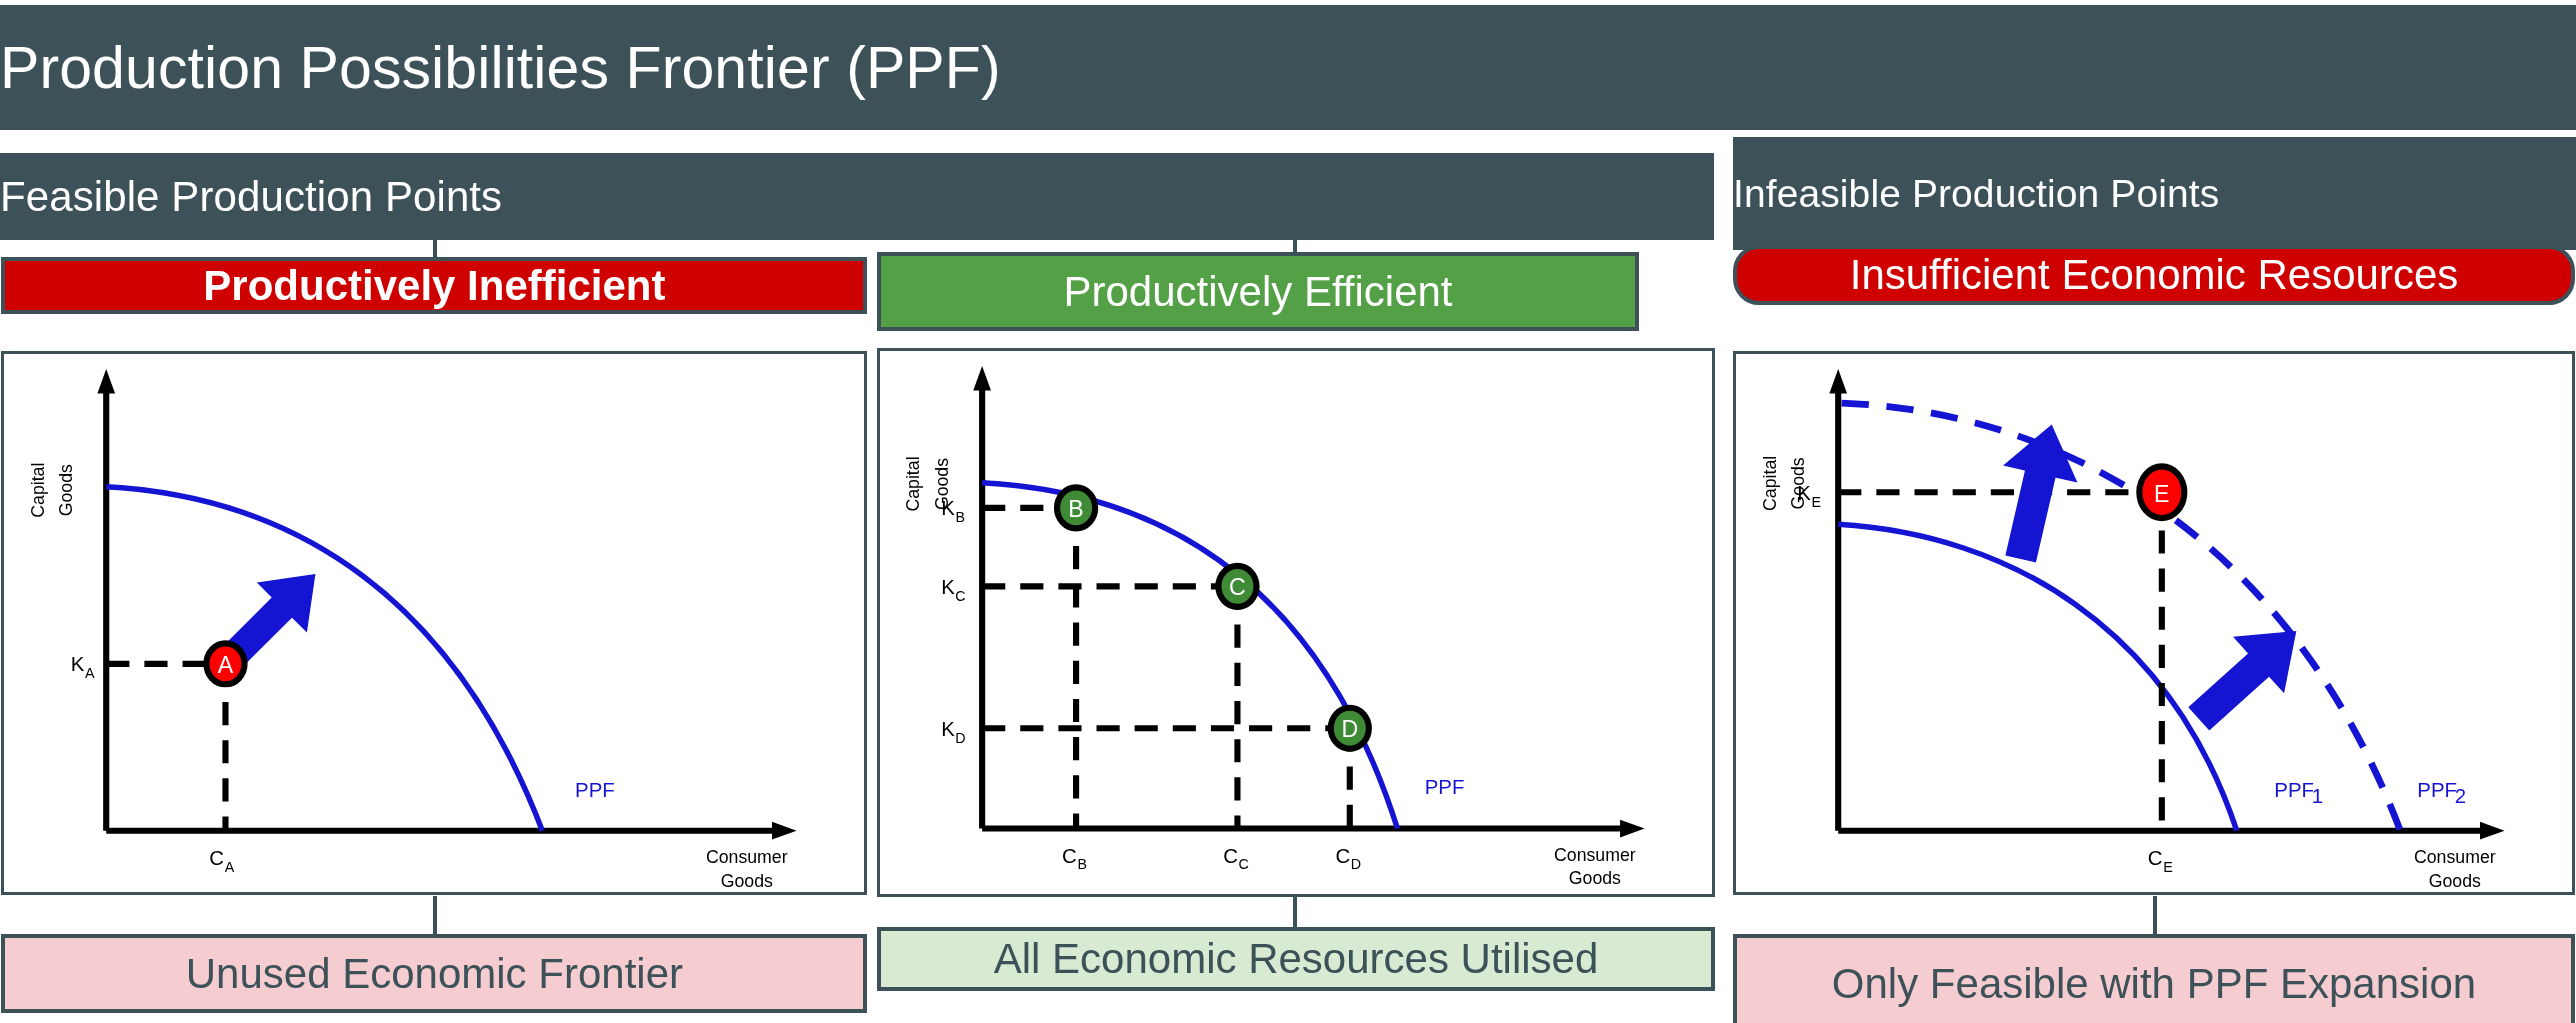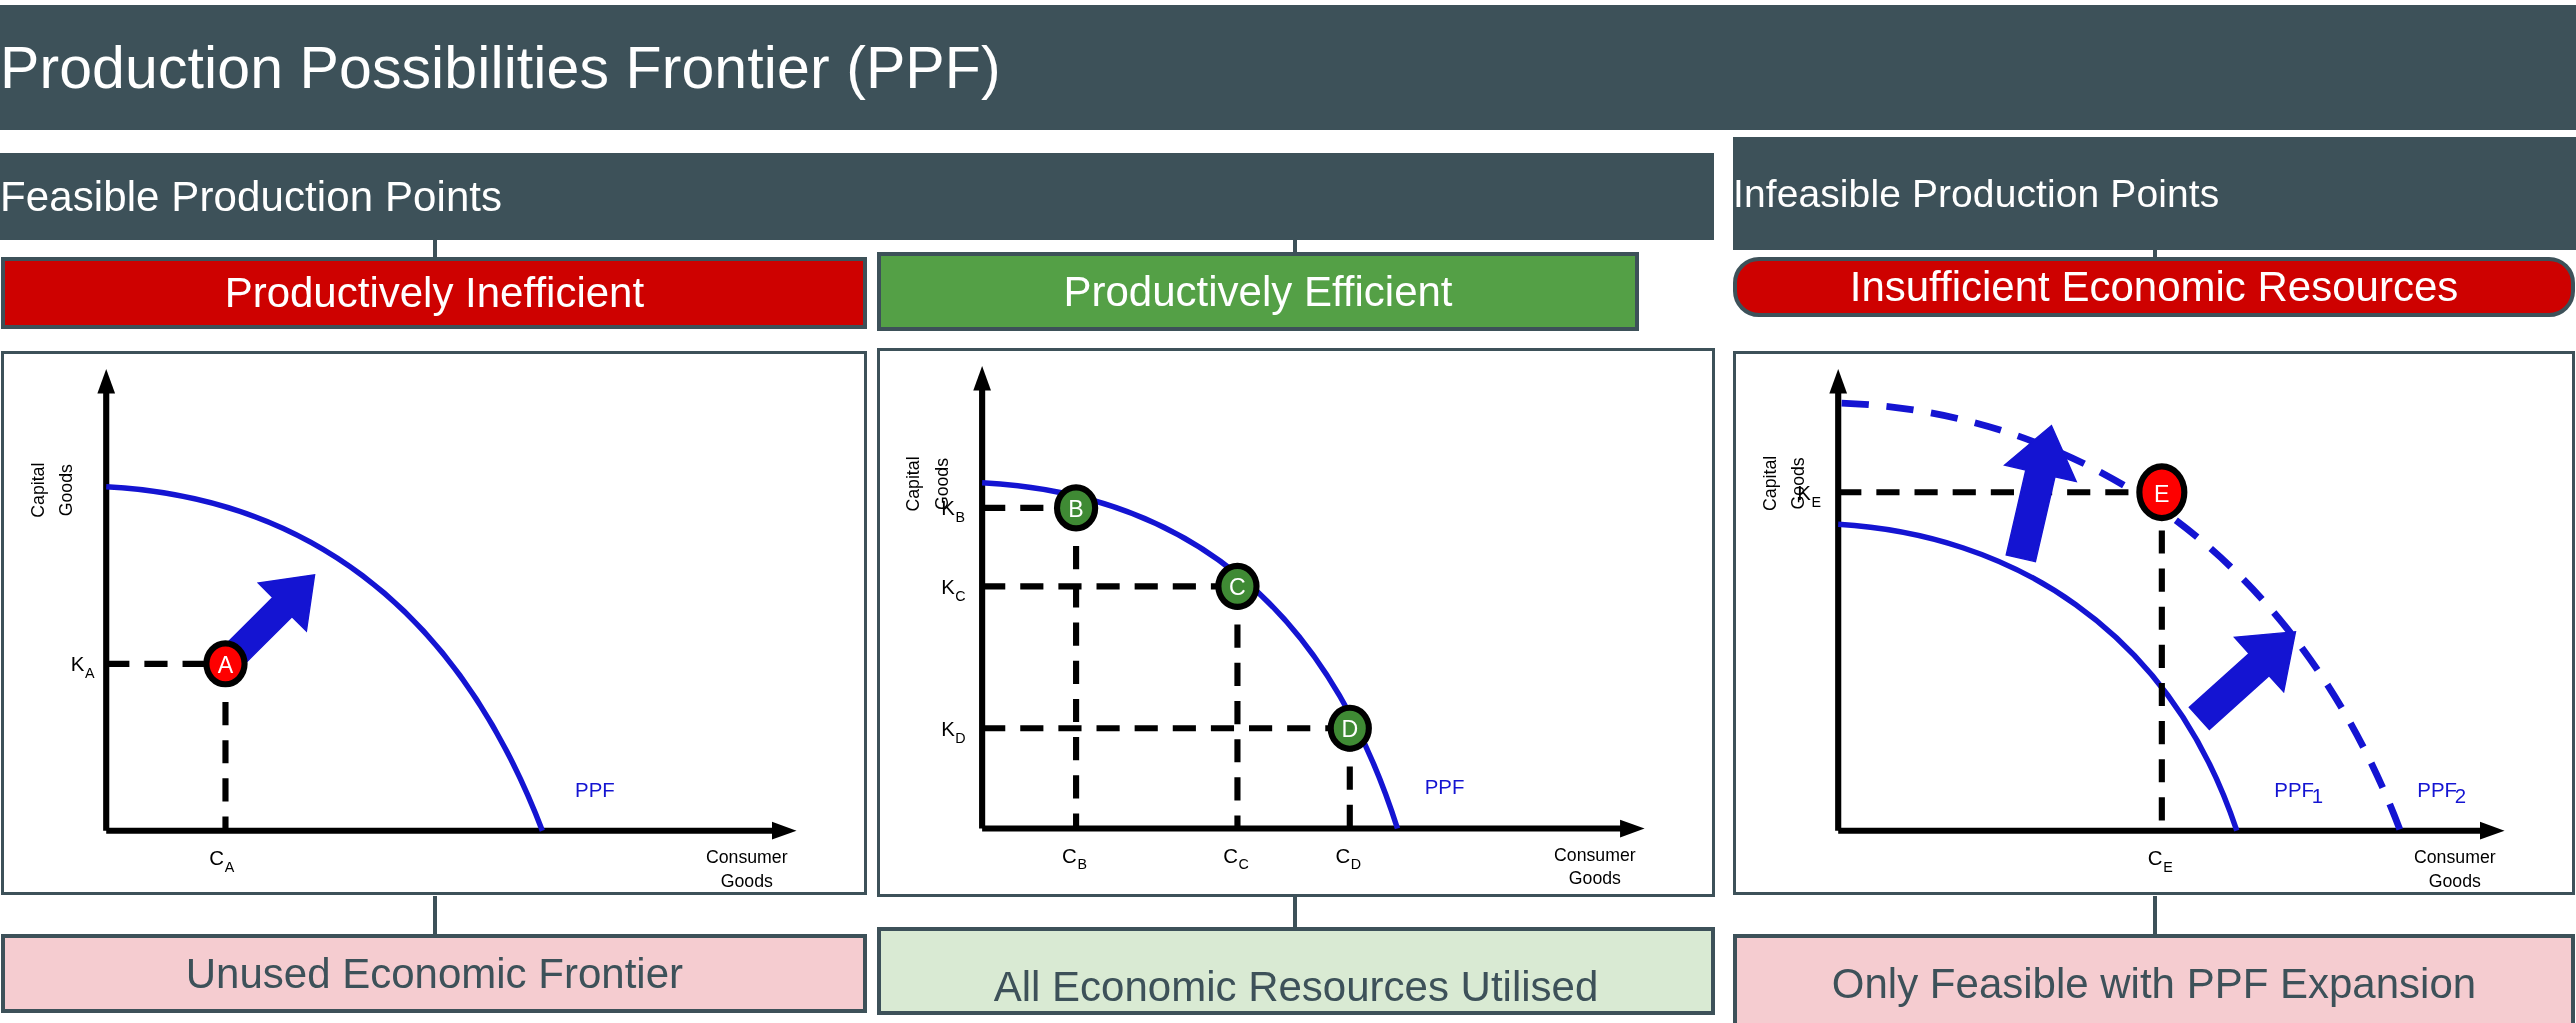--- a/index.html
+++ b/index.html
@@ -29,23 +29,23 @@
   
   .cat{
     position:absolute;box-sizing:border-box;
     border:4.8px solid #3d5159;
     display:flex;align-items:center;justify-content:center;
     color:#ffffff;font-size:42px;text-align:center;
   }
   .cat.red{background:#ce0100;}
   .cat.green{background:#53a council;}
   .cat.green{background:#54a046;}
-  #cat-inefficient{left:1.4px;top:257px;width:866px;height:72px;}
+  #cat-inefficient{left:1.4px;top:257px;width:866px;height:57px;font-weight:bold;}
   #cat-efficient{left:877px;top:252px;width:762px;height:79px;}
-  #cat-insufficient{left:1733px;top:257px;width:842px;height:60px;border-radius:26px;}
+  #cat-insufficient{left:1733px;top:245px;width:842px;height:60px;border-radius:26px;}
 
   
   .panel{
     position:absolute;box-sizing:border-box;
     border:3.4px solid #3d5159;background:#ffffff;
   }
   #panel-a{left:1.4px;top:351px;width:866px;height:544px;}
   #panel-b{left:877px;top:348px;width:838px;height:549px;}
   #panel-c{left:1733px;top:351px;width:842px;height:544px;}
   .panel svg{display:block;width:100%;height:100%;}
@@ -53,21 +53,21 @@
   
   .cap{
     position:absolute;box-sizing:border-box;
     border:4.8px solid #3d5159;
     display:flex;align-items:center;justify-content:center;
     color:#3d5159;font-size:42px;text-align:center;
   }
   .cap.pink{background:#f5ccd0;}
   .cap.mint{background:#d9ead3;}
   #cap-unused{left:1.4px;top:934px;width:866px;height:79px;}
-  #cap-all-used{left:877px;top:927px;width:838px;height:88px;align-items:flex-end;}
+  #cap-all-used{left:877px;top:927px;width:838px;height:64px;}
   #cap-expansion{left:1733px;top:934px;width:842px;height:99px;}
 
   
   .axlabel{font-family:"Liberation Sans",sans-serif;font-size:26px;fill:#000;}
   .ticklabel{font-family:"Liberation Sans",sans-serif;font-size:30px;fill:#000;}
   .subsc{font-size:21px;}
   .ppflabel{font-family:"Liberation Sans",sans-serif;font-size:30px;fill:#1414d2;}
   .ptlabel{font-family:"Liberation Sans",sans-serif;font-size:34px;fill:#ffffff;}
 </style>
 </head>

